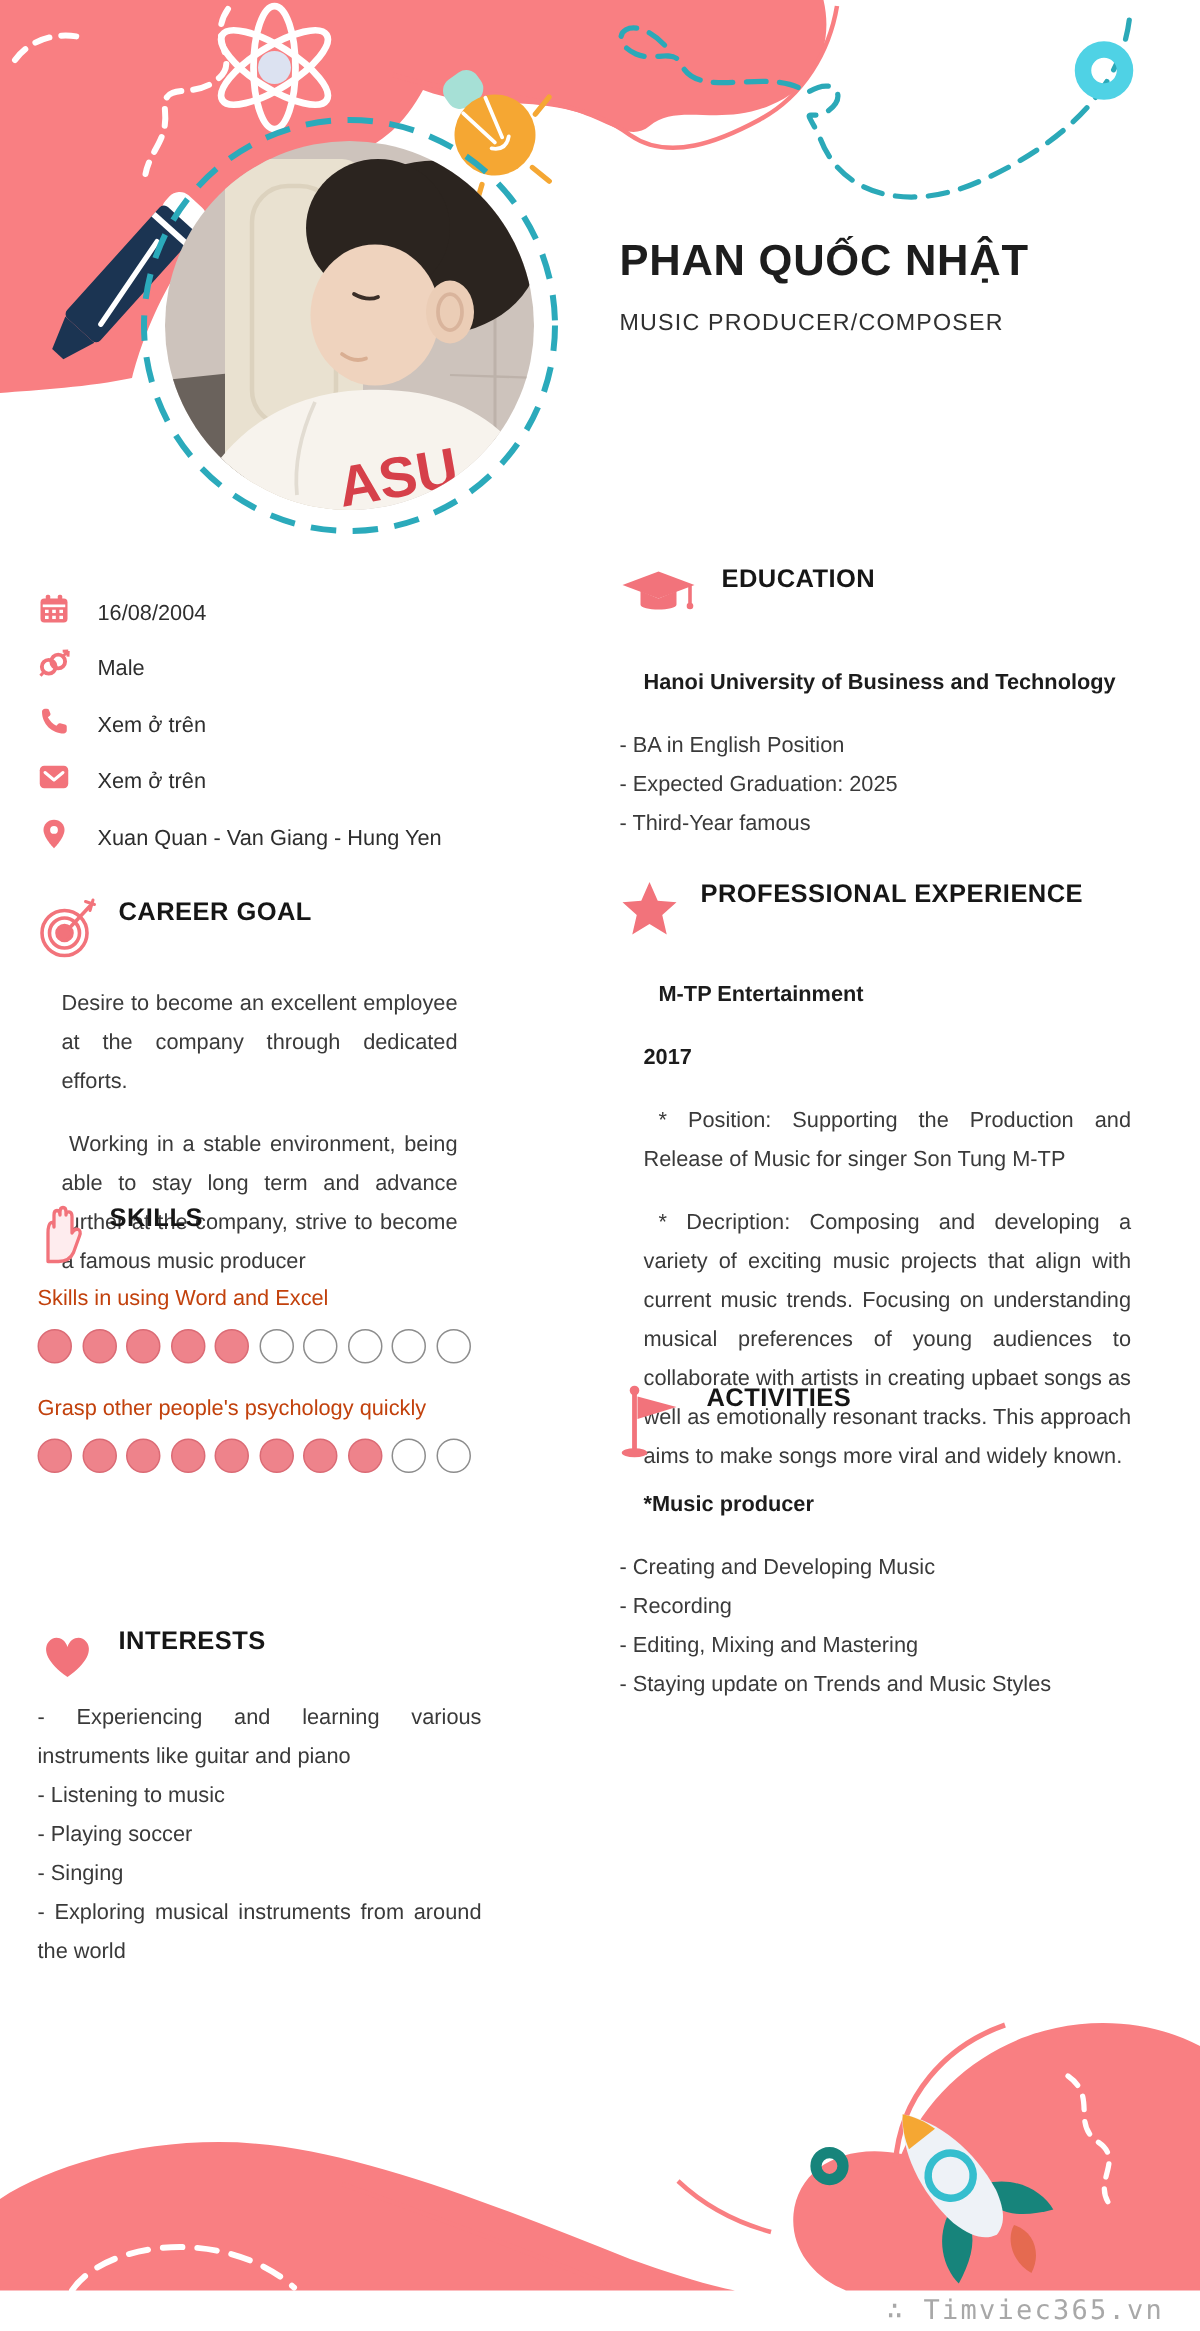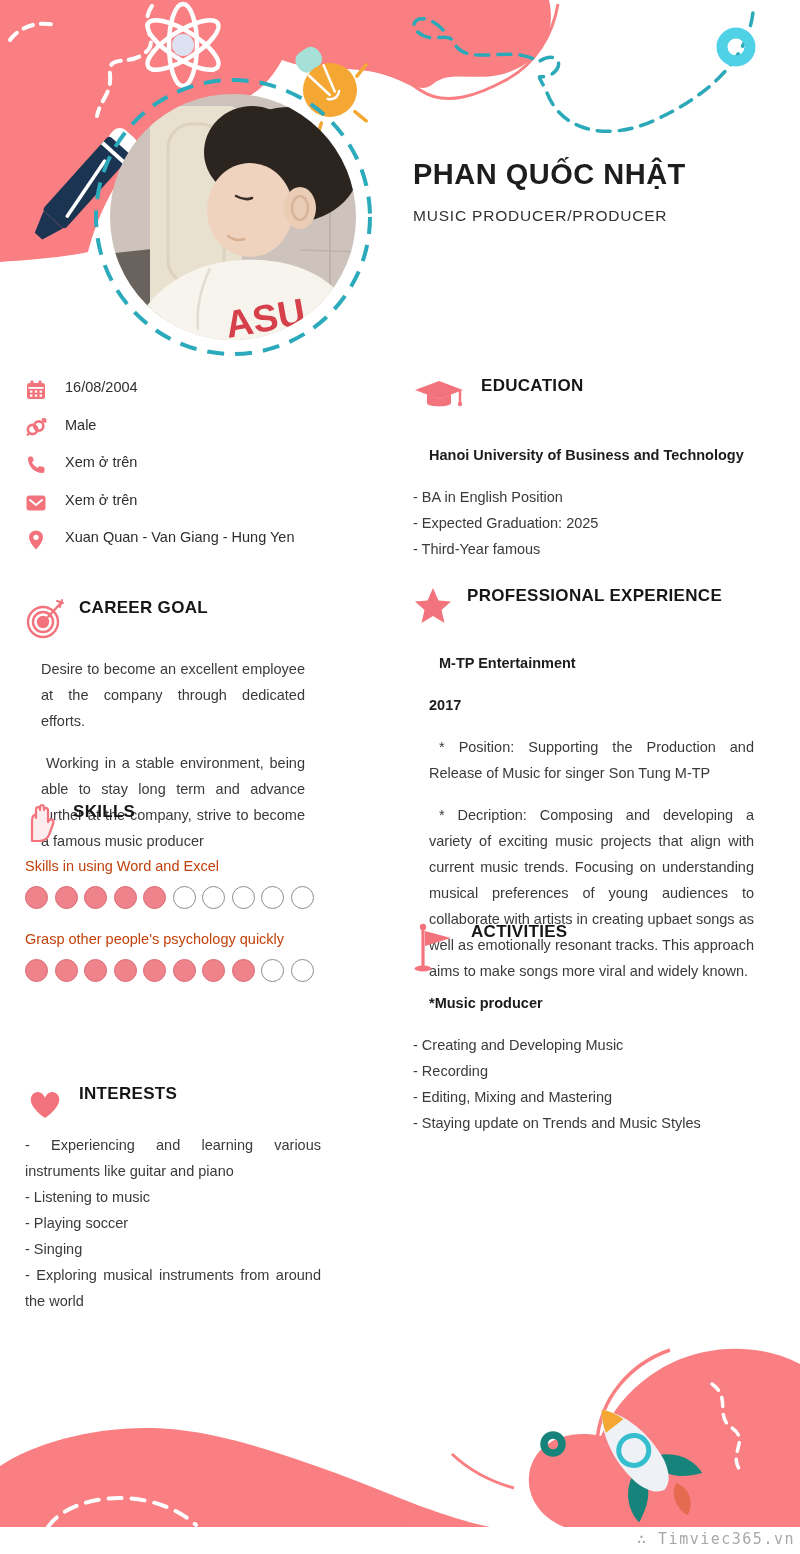--- a/index.html
+++ b/index.html
@@ -8,21 +8,21 @@
   svg{display:block;}
   .abs{position:absolute;}
 
   
   .name-block{position:absolute;left:413px;top:158px;width:380px;}
   .name-block h1{margin:0;font-size:29px;font-weight:bold;color:#1d1d1d;letter-spacing:.5px;}
   .name-block .subtitle{margin-top:16px;font-size:15.5px;color:#303030;letter-spacing:.8px;}
 
   
   .contact{position:absolute;left:25px;top:379px;width:330px;}
-  .contact-row{display:flex;align-items:flex-start;height:37.5px;}
+  .contact-row{display:flex;align-items:flex-end;height:37.5px;}
   .contact-row .cicon{width:22px;height:22px;flex:0 0 22px;margin-right:18px;}
   .contact-row .ctext{font-size:14.5px;color:#2e2e2e;}
 
   
   .section{position:absolute;}
   .sec-left{left:25px;width:296px;}
   .sec-right{left:413px;width:357px;}
   .section-head{display:flex;align-items:flex-start;margin-bottom:10px;}
   .section-head .sicon{margin-right:14px;}
   .section-head h2{margin:0;font-size:17px;font-weight:bold;color:#161616;letter-spacing:.3px;}
@@ -35,22 +35,22 @@
   
   .skill-label{font-size:14.5px;color:#c2410c;margin:14px 0 12px;}
   .dots{display:flex;gap:6.5px;margin-bottom:6px;}
   .dot{width:23px;height:23px;border-radius:50%;box-sizing:border-box;}
   .dot.filled{background:#EE838B;border:1px solid #DB6B75;}
   .dot.empty{background:#fff;border:1.5px solid #8d8d8d;}
 
   .line-list div{line-height:26px;}
 
   
-  .watermark{position:absolute;right:5px;top:1530px;font-family:"DejaVu Sans Mono", monospace;
-             font-size:15px;color:#a8a8a8;letter-spacing:1.5px;}
+  .watermark{position:absolute;right:24px;top:1530px;font-family:"DejaVu Sans Mono", monospace;
+             font-size:18px;color:#a8a8a8;letter-spacing:1.5px;}
 </style>
 </head>
 <body>
 
 <div class="page">
 
   <svg class="abs" style="left:0;top:0" width="800" height="365" viewBox="0 0 800 365">
 
     <path fill="#F97F82" d="M0,0 L549,0 C556,30 544,58 514,70 C480,85 452,68 433,84 C420,95 404,80 382,74
          C350,65 312,72 282,60 C270,82 255,96 233,104 C180,122 140,152 115,186
@@ -113,21 +113,21 @@
       <ellipse cx="300" cy="208" rx="8" ry="12" fill="none" stroke="#D9B49C" stroke-width="2.5"></ellipse>
       <path d="M126,344 C146,288 192,262 242,260 C304,257 342,284 358,322 L358,344 Z" fill="#F7F3ED"></path>
       <path d="M210,268 C200,290 196,310 198,330" stroke="#E2DCD2" stroke-width="2.5" fill="none"></path>
       <text x="228" y="338" font-family="Liberation Sans, sans-serif" font-size="38" font-weight="bold" fill="#D6404A" transform="rotate(-10 228 338)">ASU</text>
     </g>
     <circle cx="233" cy="217" r="137" fill="none" stroke="#2BAABB" stroke-width="4" stroke-dasharray="17 11"></circle>
   </svg>
 
   <div class="name-block">
     <h1>PHAN QUỐC NHẬT</h1>
-    <div class="subtitle">MUSIC PRODUCER/PRODUCER</div>
+    <div class="subtitle">MUSIC PRODUCER/COMPOSER</div>
   </div>
 
   <div class="contact">
     <div class="contact-row">
       <svg class="cicon" viewBox="0 0 22 22">
         <rect x="2" y="4" width="18" height="16" rx="2.5" fill="#F2737B"></rect>
         <rect x="5.5" y="1.5" width="3" height="5" rx="1.2" fill="#F2737B"></rect>
         <rect x="13.5" y="1.5" width="3" height="5" rx="1.2" fill="#F2737B"></rect>
         <rect x="3.5" y="8" width="15" height="1.8" fill="#fff"></rect>
         <g fill="#fff">

